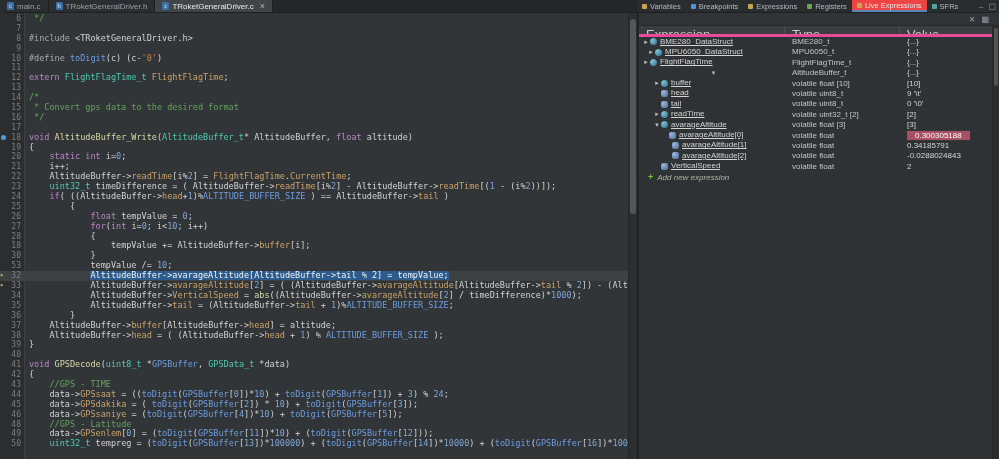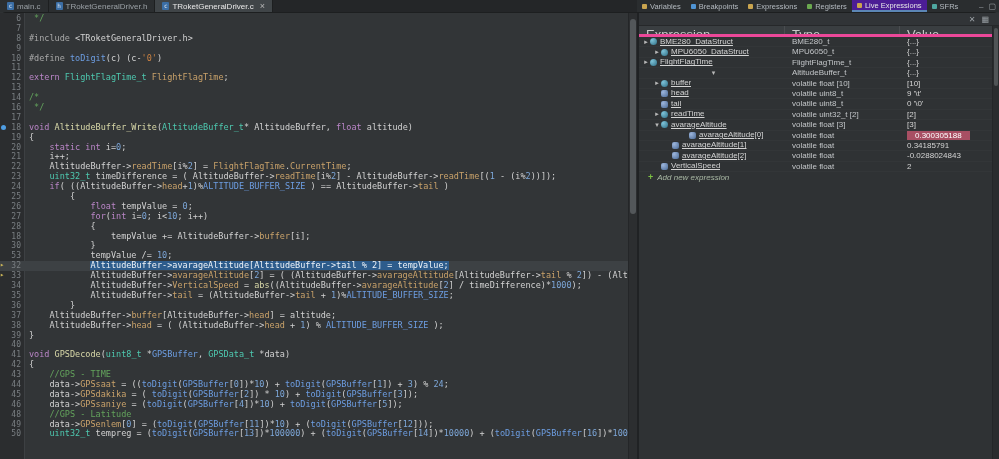--- a/index.html
+++ b/index.html
@@ -14,21 +14,21 @@
   .app{width:999px; height:459px; display:flex; flex-direction:column; background:var(--bg-window); overflow:hidden;}
   
   .topbar{height:13px; display:flex; background:var(--bg-topbar); border-bottom:1px solid #1d1f20; flex:0 0 13px;border-radius:6px;}
   .tabs-left{width:637px; display:flex; overflow:hidden;}
   .etab{display:flex; align-items:center; gap:3px; padding:0 7px; font-size:8px; color:#9aa0a5; background:var(--bg-tab); border-right:1px solid #1d1f20; white-space:nowrap; cursor:default;}
   .etab.active{background:var(--bg-tab-active); color:#e8e8e8;}
   .ficon{display:inline-block; width:7px; height:8px; background:#3b6ea5; color:#dfe8f2; font-size:6px; line-height:8px; text-align:center; border-radius:1px; font-family:"DejaVu Sans Mono",monospace;}
   .tclose{color:#b7b7b7; font-size:9px; margin-left:3px; line-height:9px;}
   .tabs-right{flex:1; display:flex; align-items:stretch; background:#2a2d2f; overflow:hidden; position:relative;}
   .ptab{display:flex; align-items:center; gap:3px; padding:0 5px; font-size:7.5px; color:#b4bac0; white-space:nowrap; cursor:default;}
-  .ptab.active{background:#4c1d95; color:#e6e6e6; border-bottom:2px solid #5c86b5;align-items:center;}
+  .ptab.active{background:#ef4444; color:#e6e6e6; border-bottom:2px solid #5c86b5;align-items:center;}
   .pdot{width:5px; height:5px; border-radius:1px; display:inline-block;}
   .winicons{position:absolute; right:3px; top:0; height:100%; display:flex; align-items:center; gap:5px; color:#9aa0a5; font-size:8px;}
   
   .main{flex:1; display:flex; min-height:0;}
   
   .editor-pane{width:637px; display:flex; background:var(--bg-editor); position:relative;}
   .code-scroll{flex:1; overflow:hidden; position:relative; padding-top:1px;}
   .gutter-bg{position:absolute; left:0; top:0; bottom:0; width:25px; background:var(--bg-gutter); border-right:1px solid #3d4043;}
   .cline{display:flex; height:9.9px; line-height:9.9px; font-family:"DejaVu Sans Mono",monospace; font-size:8.5px; white-space:pre; position:relative;}
   .cline.cur{background:var(--cur-line);}
@@ -126,20 +126,21 @@
 
       <div class="cline"><span class="annot"></span><span class="lnum">6</span><span class="ltext"><span class="tk-cm"> */</span></span></div>
           <div class="cline"><span class="annot"></span><span class="lnum">7</span><span class="ltext"></span></div>
           <div class="cline"><span class="annot"></span><span class="lnum">8</span><span class="ltext"><span class="tk-pp">#include</span><span class="tk-pl"> &lt;TRoketGeneralDriver.h&gt;</span></span></div>
           <div class="cline"><span class="annot"></span><span class="lnum">9</span><span class="ltext"></span></div>
           <div class="cline"><span class="annot"></span><span class="lnum">10</span><span class="ltext"><span class="tk-pp">#define</span><span class="tk-pl"> </span><span class="tk-mc">toDigit</span><span class="tk-pl">(c) (c-</span><span class="tk-st">'0'</span><span class="tk-pl">)</span></span></div>
           <div class="cline"><span class="annot"></span><span class="lnum">11</span><span class="ltext"></span></div>
           <div class="cline"><span class="annot"></span><span class="lnum">12</span><span class="ltext"><span class="tk-kw">extern</span><span class="tk-pl"> </span><span class="tk-ty">FlightFlagTime_t</span><span class="tk-mb"> FlightFlagTime</span><span class="tk-pl">;</span></span></div>
           <div class="cline"><span class="annot"></span><span class="lnum">13</span><span class="ltext"></span></div>
           <div class="cline"><span class="annot"></span><span class="lnum">14</span><span class="ltext"><span class="tk-cm">/*</span></span></div>
+          <div class="cline"><span class="annot"></span><span class="lnum">15</span><span class="ltext"><span class="tk-cm"> * Convert gps data to the desired format</span></span></div>
           <div class="cline"><span class="annot"></span><span class="lnum">16</span><span class="ltext"><span class="tk-cm"> */</span></span></div>
           <div class="cline"><span class="annot"></span><span class="lnum">17</span><span class="ltext"></span></div>
           <div class="cline"><span class="annot"><span class="mdot"></span></span><span class="lnum">18</span><span class="ltext"><span class="tk-kw">void</span><span class="tk-pl"> </span><span class="tk-fn">AltitudeBuffer_Write</span><span class="tk-pl">(</span><span class="tk-ty">AltitudeBuffer_t</span><span class="tk-pl">* AltitudeBuffer, </span><span class="tk-kw">float</span><span class="tk-pl"> altitude)</span></span></div>
           <div class="cline"><span class="annot"></span><span class="lnum">19</span><span class="ltext"><span class="tk-pl">{</span></span></div>
           <div class="cline"><span class="annot"></span><span class="lnum">20</span><span class="ltext"><span class="tk-pl">	</span><span class="tk-kw">static</span><span class="tk-pl"> </span><span class="tk-kw">int</span><span class="tk-pl"> i=</span><span class="tk-nm">0</span><span class="tk-pl">;</span></span></div>
           <div class="cline"><span class="annot"></span><span class="lnum">21</span><span class="ltext"><span class="tk-pl">	i++;</span></span></div>
           <div class="cline"><span class="annot"></span><span class="lnum">22</span><span class="ltext"><span class="tk-pl">	AltitudeBuffer-&gt;</span><span class="tk-mb">readTime</span><span class="tk-pl">[i%</span><span class="tk-nm">2</span><span class="tk-pl">] = </span><span class="tk-mb">FlightFlagTime</span><span class="tk-pl">.</span><span class="tk-mb">CurrentTime</span><span class="tk-pl">;</span></span></div>
           <div class="cline"><span class="annot"></span><span class="lnum">23</span><span class="ltext"><span class="tk-pl">	</span><span class="tk-ty">uint32_t</span><span class="tk-pl"> timeDifference = ( AltitudeBuffer-&gt;</span><span class="tk-mb">readTime</span><span class="tk-pl">[i%</span><span class="tk-nm">2</span><span class="tk-pl">] - AltitudeBuffer-&gt;</span><span class="tk-mb">readTime</span><span class="tk-pl">[(</span><span class="tk-nm">1</span><span class="tk-pl"> - (i%</span><span class="tk-nm">2</span><span class="tk-pl">))]);</span></span></div>
           <div class="cline"><span class="annot"></span><span class="lnum">24</span><span class="ltext"><span class="tk-pl">	</span><span class="tk-kw">if</span><span class="tk-pl">( ((AltitudeBuffer-&gt;</span><span class="tk-mb">head</span><span class="tk-pl">+</span><span class="tk-nm">1</span><span class="tk-pl">)%</span><span class="tk-mc">ALTITUDE_BUFFER_SIZE</span><span class="tk-pl"> ) == AltitudeBuffer-&gt;</span><span class="tk-mb">tail</span><span class="tk-pl"> )</span></span></div>
           <div class="cline"><span class="annot"></span><span class="lnum">25</span><span class="ltext"><span class="tk-pl">		{</span></span></div>
@@ -187,21 +188,21 @@
           <div class="xrow">
             <span class="xcell xc0" style="padding-left: 3px;">
               <span class="chev">▸</span>
               <span class="vicon vstruct"></span>
               <span class="xname">BME280_DataStruct</span>
             </span>
             <span class="xcell xc1">BME280_t</span>
             <span class="xcell xc2"><span>{...}</span></span>
           </div>
           <div class="xrow">
-            <span class="xcell xc0" style="padding-left: 14px;">
+            <span class="xcell xc0" style="padding-left: 8px;">
               <span class="chev">▸</span>
               <span class="vicon vstruct"></span>
               <span class="xname">MPU6050_DataStruct</span>
             </span>
             <span class="xcell xc1">MPU6050_t</span>
             <span class="xcell xc2"><span>{...}</span></span>
           </div>
           <div class="xrow">
             <span class="xcell xc0" style="padding-left: 3px;">
               <span class="chev">▸</span>
@@ -259,21 +260,21 @@
           <div class="xrow">
             <span class="xcell xc0" style="padding-left: 14px;">
               <span class="chev">▾</span>
               <span class="vicon vstruct"></span>
               <span class="xname">avarageAltitude</span>
             </span>
             <span class="xcell xc1">volatile float [3]</span>
             <span class="xcell xc2"><span>[3]</span></span>
           </div>
           <div class="xrow">
-            <span class="xcell xc0" style="padding-left: 42px; text-align: right;">
+            <span class="xcell xc0" style="padding-left: 22px; text-align: right;">
               <span class="chev"></span>
               <span class="vicon vleaf"></span>
               <span class="xname">avarageAltitude[0]</span>
             </span>
             <span class="xcell xc1">volatile float</span>
             <span class="xcell xc2"><span class="vhl">0.300305188</span></span>
           </div>
           <div class="xrow">
             <span class="xcell xc0" style="padding-left: 25px;">
               <span class="chev"></span>

